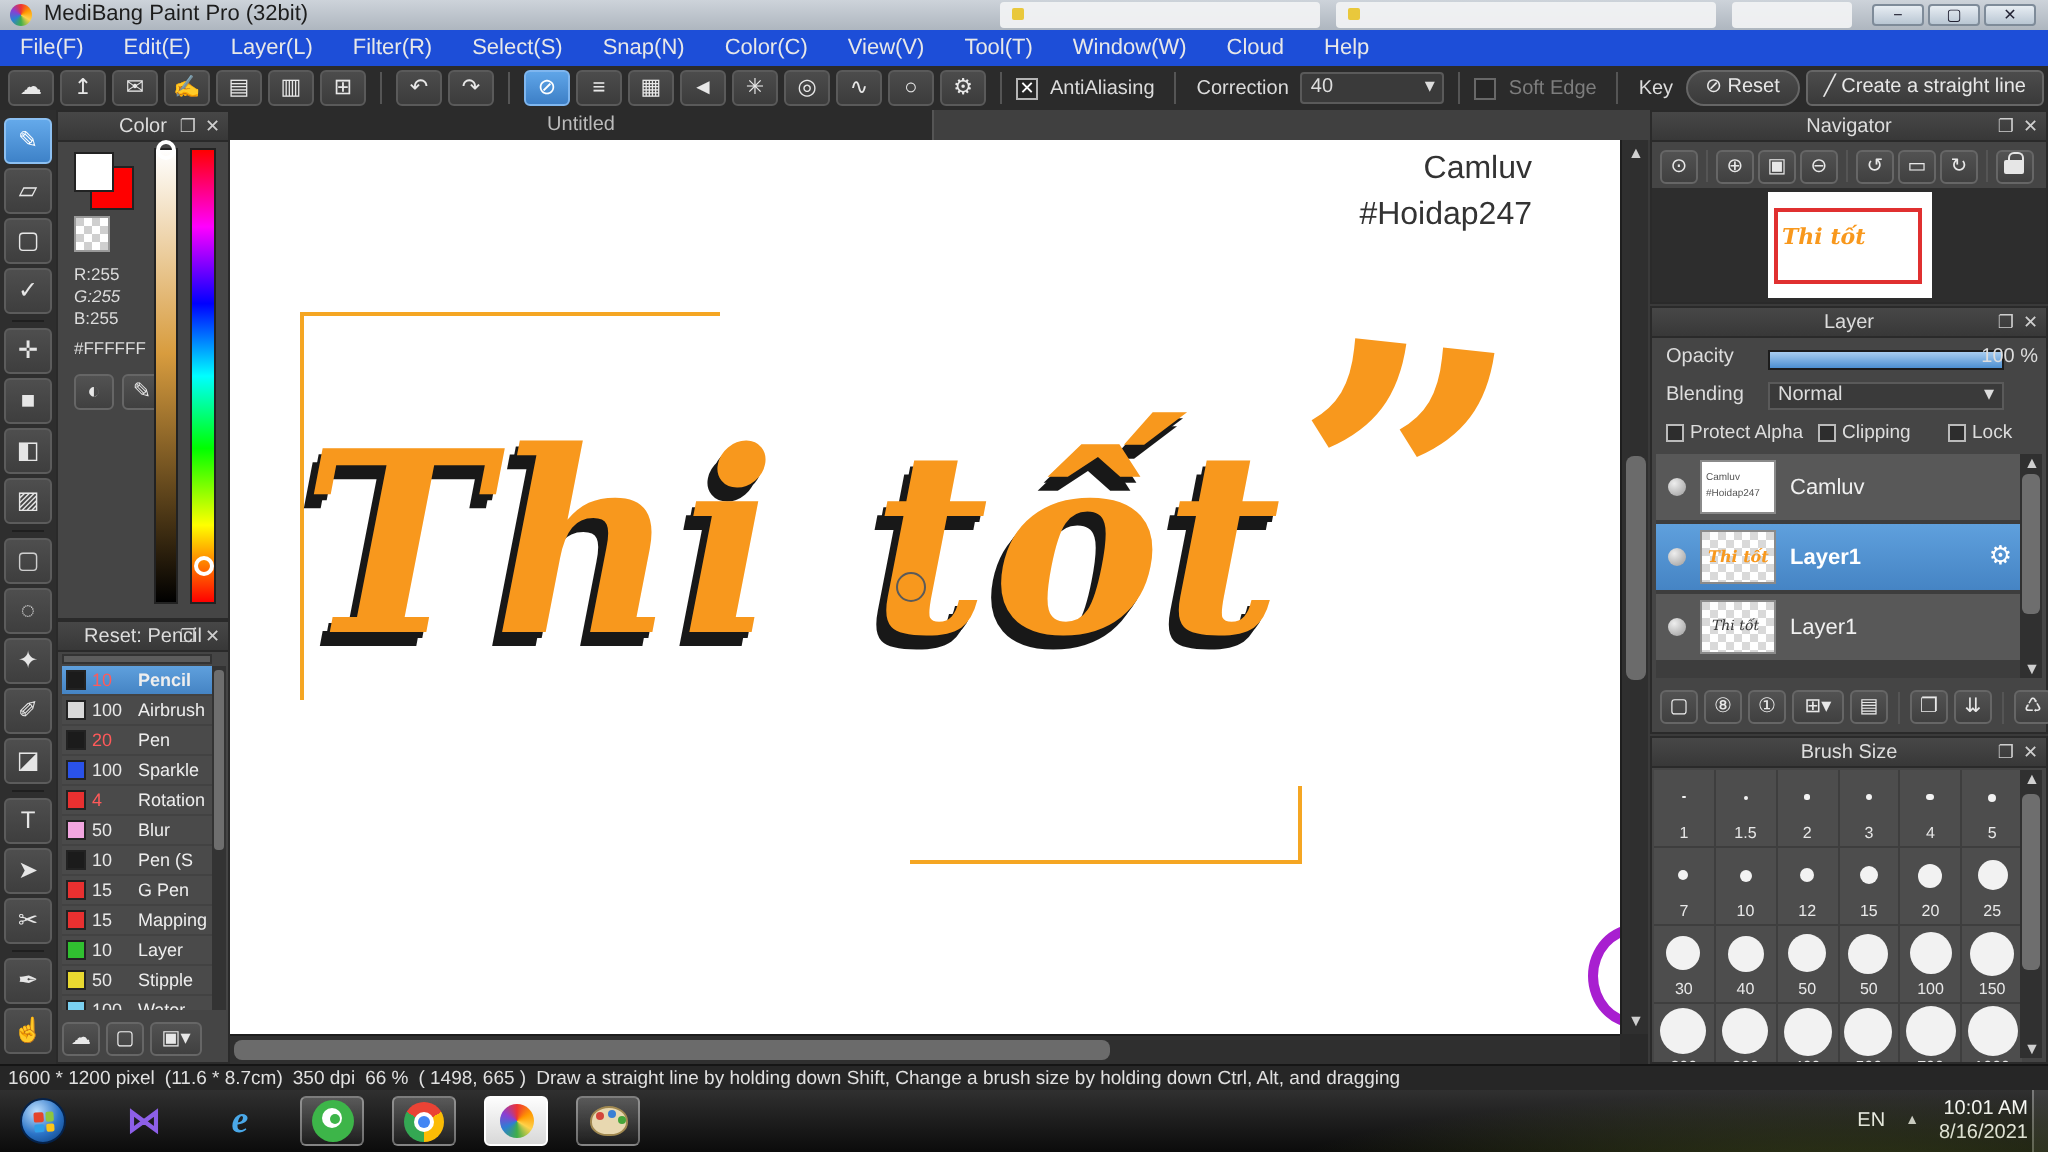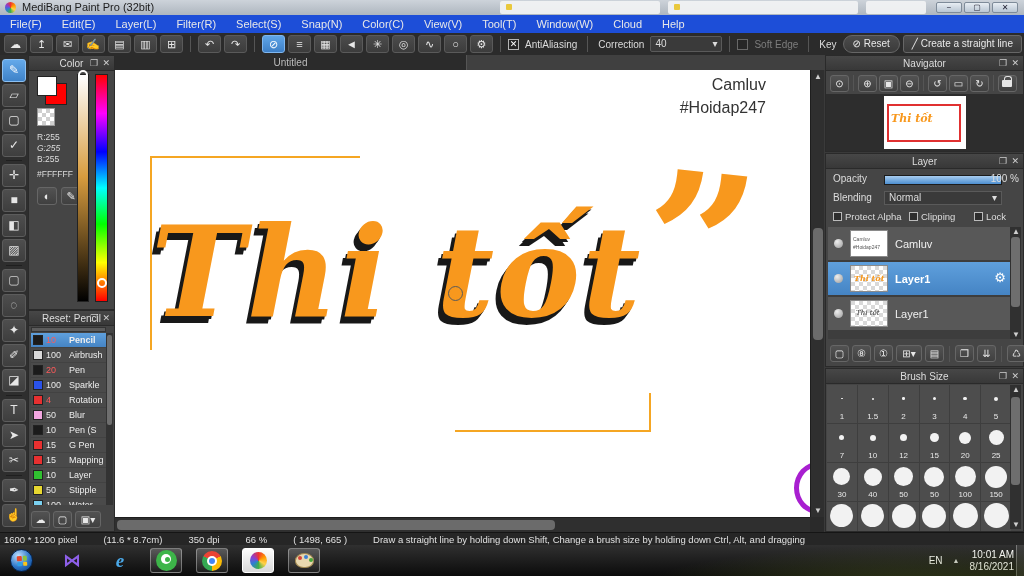--- a/index.html
+++ b/index.html
@@ -149,21 +149,21 @@
     display:grid; grid-template-columns:repeat(6,1fr); grid-auto-rows:38px; background:#3e3e3e; gap:1px; }
   .scell { background:#4d4d4d; display:flex; flex-direction:column; align-items:center; justify-content:flex-end; padding-bottom:2px; }
   .sdotwrap { flex:1; display:flex; align-items:center; justify-content:center; }
   .sdot { background:#f2f2f2; border-radius:50%; }
   .snum { color:#e8e8e8; font-size:8px; line-height:9px; }
   #size-vscroll { position:absolute; right:2px; top:16px; width:11px; height:144px; background:#303030; }
   #size-vthumb { position:absolute; left:1px; top:12px; width:9px; height:88px; background:#6e6e6e; border-radius:3px; }
 
   
   #statusbar { left:0; top:532px; width:1024px; height:13px; background:#262626; border-top:1px solid #151515;
-    display:flex; align-items:center; gap:26px; padding-left:4px; color:#e0e0e0; font-size:9.5px; white-space:nowrap; }
+    display:flex; align-items:center; gap:5px; padding-left:4px; color:#e0e0e0; font-size:9.5px; white-space:nowrap; }
 
   
   #taskbar { left:0; top:545px; width:1024px; height:31px;
     background:linear-gradient(180deg,#303030,#0b0b0b); overflow:hidden; }
   #taskbar::after { content:""; position:absolute; right:0; top:0; width:400px; height:31px;
     background:radial-gradient(ellipse at 75% 160%, rgba(96,112,40,.55), transparent 70%); }
   #start-orb { position:absolute; left:10px; top:4px; width:23px; height:23px; border-radius:50%;
     background:radial-gradient(circle at 35% 28%,#bfe1ff,#2b74c8 55%,#0a3a77); border:1px solid #05224a; }
   .flag { position:absolute; left:6px; top:6px; width:10px; height:10px; display:grid; grid-template-columns:1fr 1fr; gap:1px; transform:rotate(-4deg); }
   .flag i { border-radius:1px; }

